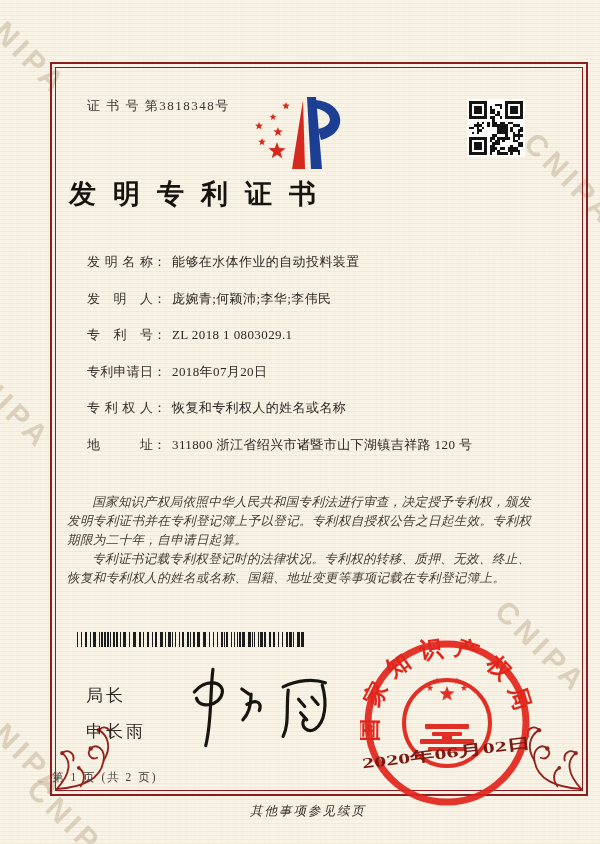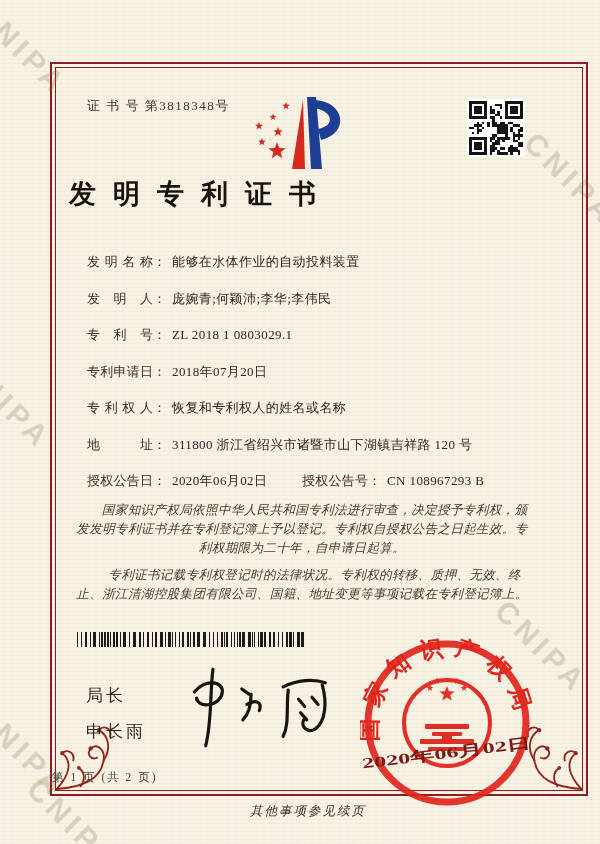--- a/index.html
+++ b/index.html
@@ -34,21 +34,21 @@
     letter-spacing:17px; text-indent:17px; color:#17140f;
   }
   .fields{ position:absolute; left:35px; right:23px; top:189px; font-size:13px; color:#35302a; }
   .field-row{ height:21px; margin-bottom:15.5px; white-space:nowrap; }
   .f-label{ display:inline-block; width:66px; text-align:justify; text-align-last:justify; }
   .f-colon{ display:inline-block; margin-right:2px; }
   .f-value{ margin-left:4px; letter-spacing:0.4px; color:#2c2823; }
   .grant-right{ position:absolute; left:215px; white-space:nowrap; }
   .paras{ position:absolute; left:15px; width:470px; top:429px; font-size:12.6px; line-height:19px;
           font-style:italic; color:#453c30; }
-  .paras p{ margin:8px; text-indent:2em; letter-spacing:0.3px;text-align:center; }
+  .paras p{ margin:0; text-indent:2em; letter-spacing:0.3px; }
   .barcode{ position:absolute; left:25px; top:568px; width:230px; height:16px; }
   .signer{ position:absolute; left:34px; top:620px; font-size:17px; letter-spacing:3px; color:#2e2a24; }
   .signer div{ margin-bottom:13px; }
   .signature{ position:absolute; left:130px; top:598px; width:165px; height:90px; }
   .seal{ position:absolute; left:308px; top:572px; width:174px; height:174px; z-index:3; }
   .page-num{ position:absolute; left:0; right:0; top:706px; text-align:left; font-size:11.5px;
              letter-spacing:2px; color:#4a443a; }
   .corner-orn{ position:absolute; bottom:1px; width:92px; height:88px; }
   .orn-left{ left:1px; }
   .orn-right{ right:1px; transform:scaleX(-1); }
@@ -270,29 +270,25 @@
       </div>
       <div class="field-row">
         <span class="f-label">专利申请日</span><span class="f-colon">：</span><span class="f-value">2018年07月20日</span>
       </div>
       <div class="field-row">
         <span class="f-label">专利权人</span><span class="f-colon">：</span><span class="f-value">恢复和专利权人的姓名或名称</span>
       </div>
       <div class="field-row">
         <span class="f-label">地址</span><span class="f-colon">：</span><span class="f-value">311800 浙江省绍兴市诸暨市山下湖镇吉祥路 120 号</span>
       </div>
-      <div class="field-row" style="position:relative;">
-        <span><span class="f-label">授权公告日</span><span class="f-colon">：</span><span class="f-value">2020年06月02日</span></span>
-        <span class="grant-right"><span class="f-label">授权公告号</span><span class="f-colon">：</span><span class="f-value">CN 108967293 B</span></span>
-      </div>
     </div>
 
     <div class="paras">
       <p>国家知识产权局依照中华人民共和国专利法进行审查，决定授予专利权，颁发发明专利证书并在专利登记簿上予以登记。专利权自授权公告之日起生效。专利权期限为二十年，自申请日起算。</p>
-      <p>专利证书记载专利权登记时的法律状况。专利权的转移、质押、无效、终止、浙江清湖控股集团有限公司、国籍、地址变更等事项记载在专利登记簿上。</p>
+      <p>专利证书记载专利权登记时的法律状况。专利权的转移、质押、无效、终止、恢复和专利权人的姓名或名称、国籍、地址变更等事项记载在专利登记簿上。</p>
     </div>
 
     <div class="barcode">
       <svg id="barcode-svg" width="230" height="16">
           <rect x="0" y="0" width="1" height="15" fill="#1c1c1c"></rect>
           <rect x="4" y="0" width="1" height="15" fill="#1c1c1c"></rect>
           <rect x="8" y="0" width="2" height="15" fill="#1c1c1c"></rect>
           <rect x="13" y="0" width="1" height="15" fill="#1c1c1c"></rect>
           <rect x="16" y="0" width="3" height="15" fill="#1c1c1c"></rect>
           <rect x="22" y="0" width="1" height="15" fill="#1c1c1c"></rect>

